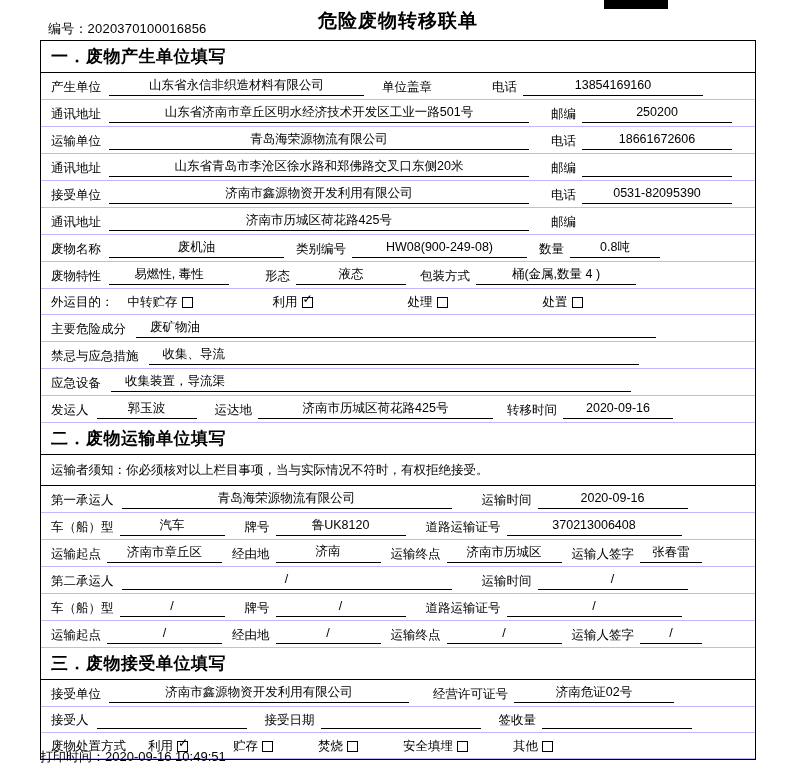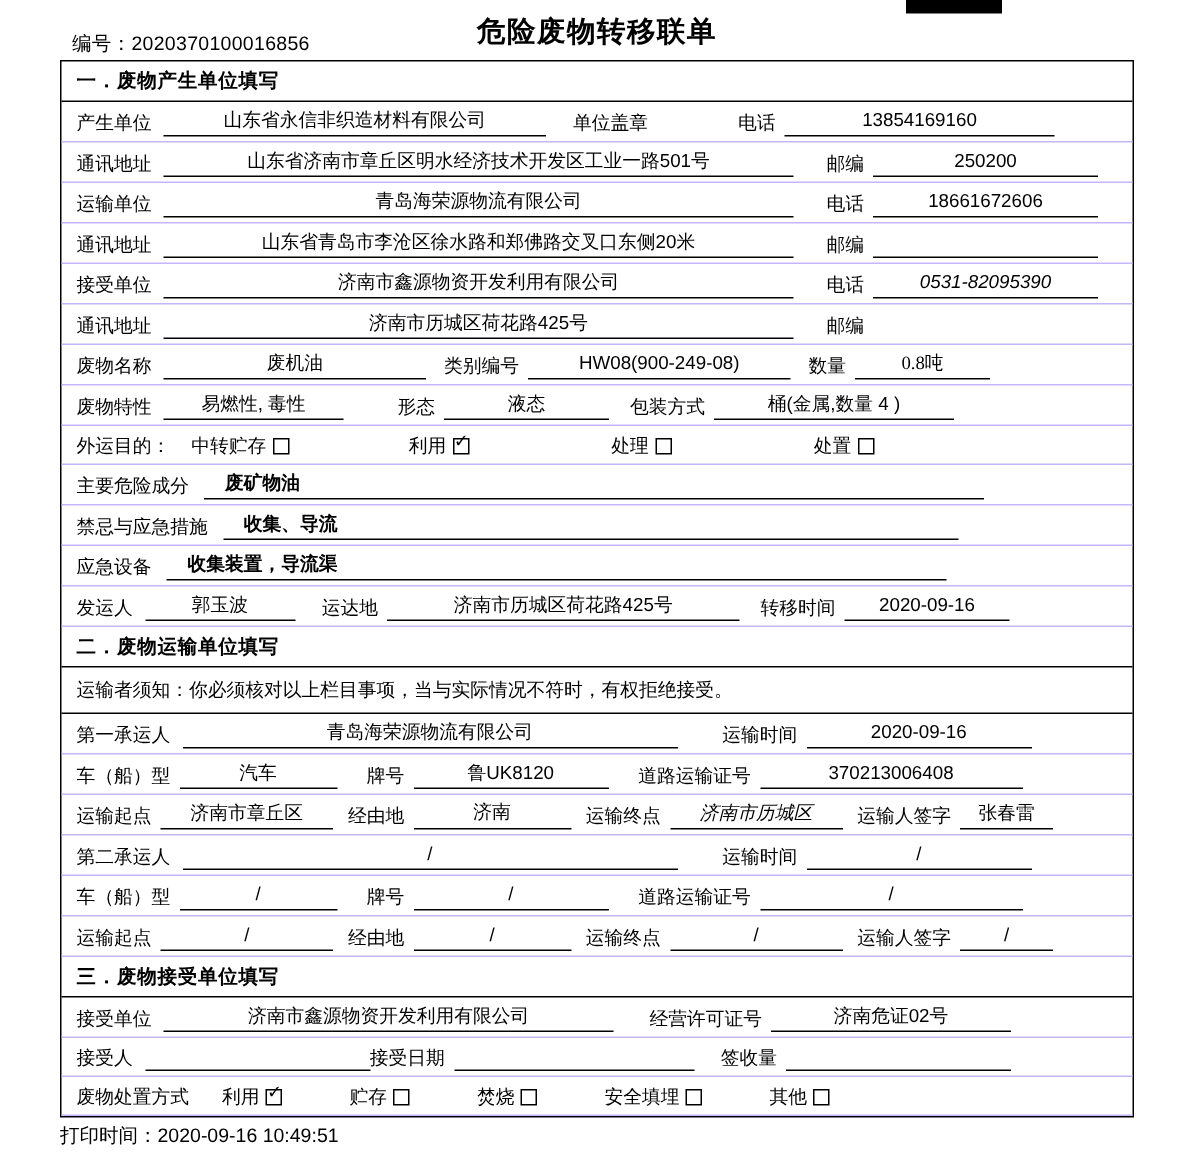--- a/index.html
+++ b/index.html
@@ -37,21 +37,21 @@
   
   .frame {
     position: absolute; top: 40px; left: 40px;
     width: 716px;
     border: 1px solid #000;
   }
   .band {
     border-bottom: 1px solid #000;
     padding: 4px 10px;
     font-weight: bold;
-    font-size: 13px;
+    font-size: 17px;
     letter-spacing: 0.5px;
   }
   .row {
     display: flex;
     align-items: center;
     border-bottom: 1px solid #c4b5fd;
     padding: 4px 10px 3px 10px;
     min-height: 25px;
     line-height: 18px;
   }
@@ -61,21 +61,21 @@
   
   .ul {
     border-bottom: 1px solid #000;
     display: inline-block;
     text-align: center;
     padding: 0 4px 1px 4px;
     white-space: nowrap;
     line-height: 17px;
     min-height: 18px;
   }
-  .ul.left { text-align: left; font-weight: bold; }
+  .ul.left { text-align: left; }
   .chk {
     display: inline-block;
     width: 11px; height: 11px;
     border: 1px solid #000;
     vertical-align: -1px;
     position: relative;
     margin-left: 4px;
   }
   .chk.on::after {
     content: "✓";
@@ -133,36 +133,36 @@
       <span class="lbl">通讯地址</span>
       <span class="ul" style="width:420px;margin-left:8px;">山东省青岛市李沧区徐水路和郑佛路交叉口东侧20米</span>
       <span class="lbl" style="margin-left:22px;">邮编</span>
       <span class="ul" style="width:150px;margin-left:6px;"></span>
     </div>
 
     <div class="row">
       <span class="lbl">接受单位</span>
       <span class="ul" style="width:420px;margin-left:8px;">济南市鑫源物资开发利用有限公司</span>
       <span class="lbl" style="margin-left:22px;">电话</span>
-      <span class="ul" style="width:150px;margin-left:6px;font-style:italic;">0531-82095390</span>
+      <span class="ul" style="width:150px;margin-left:6px;">0531-82095390</span>
     </div>
 
     <div class="row">
       <span class="lbl">通讯地址</span>
       <span class="ul" style="width:420px;margin-left:8px;">济南市历城区荷花路425号</span>
       <span class="lbl" style="margin-left:22px;">邮编</span>
     </div>
 
     <div class="row">
       <span class="lbl">废物名称</span>
       <span class="ul" style="width:175px;margin-left:8px;">废机油</span>
       <span class="lbl" style="margin-left:12px;">类别编号</span>
       <span class="ul" style="width:175px;margin-left:6px;">HW08(900-249-08)</span>
       <span class="lbl" style="margin-left:12px;">数量</span>
-      <span class="ul" style="width:90px;margin-left:6px;font-family:Liberation Serif, serif;">0.8吨</span>
+      <span class="ul" style="width:90px;margin-left:6px;">0.8吨</span>
     </div>
 
     <div class="row">
       <span class="lbl">废物特性</span>
       <span class="ul" style="width:120px;margin-left:8px;">易燃性, 毒性</span>
       <span class="lbl" style="margin-left:36px;">形态</span>
       <span class="ul" style="width:110px;margin-left:6px;">液态</span>
       <span class="lbl" style="margin-left:14px;">包装方式</span>
       <span class="ul" style="width:160px;margin-left:6px;">桶(金属,数量 4 )</span>
     </div>
@@ -222,21 +222,21 @@
       <span class="lbl" style="margin-left:20px;">道路运输证号</span>
       <span class="ul" style="width:175px;margin-left:6px;">370213006408</span>
     </div>
 
     <div class="row">
       <span class="lbl">运输起点</span>
       <span class="ul" style="width:115px;margin-left:6px;">济南市章丘区</span>
       <span class="lbl" style="margin-left:10px;">经由地</span>
       <span class="ul" style="width:105px;margin-left:6px;font-family:Liberation Mono, monospace;">济南</span>
       <span class="lbl" style="margin-left:10px;">运输终点</span>
-      <span class="ul" style="width:115px;margin-left:6px;font-style:italic;">济南市历城区</span>
+      <span class="ul" style="width:115px;margin-left:6px;">济南市历城区</span>
       <span class="lbl" style="margin-left:10px;">运输人签字</span>
       <span class="ul" style="width:62px;margin-left:6px;">张春雷</span>
     </div>
 
     <div class="row">
       <span class="lbl">第二承运人</span>
       <span class="ul" style="width:330px;margin-left:8px;">/</span>
       <span class="lbl" style="margin-left:30px;">运输时间</span>
       <span class="ul" style="width:150px;margin-left:6px;">/</span>
     </div>
@@ -267,21 +267,21 @@
     <div class="row">
       <span class="lbl">接受单位</span>
       <span class="ul" style="width:300px;margin-left:8px;">济南市鑫源物资开发利用有限公司</span>
       <span class="lbl" style="margin-left:24px;">经营许可证号</span>
       <span class="ul" style="width:160px;margin-left:6px;">济南危证02号</span>
     </div>
 
     <div class="row">
       <span class="lbl">接受人</span>
       <span class="ul" style="width:150px;margin-left:8px;"></span>
-      <span class="lbl" style="">接受日期</span>
+      <span class="lbl" style="margin-left:18px;">接受日期</span>
       <span class="ul" style="width:160px;margin-left:6px;"></span>
       <span class="lbl" style="margin-left:18px;">签收量</span>
       <span class="ul" style="width:150px;margin-left:6px;"></span>
     </div>
 
     <div class="row">
       <span class="lbl">废物处置方式</span>
       <span class="lbl" style="margin-left:22px;">利用</span>
       <span class="chk on"></span>
       <span class="lbl" style="margin-left:45px;">贮存</span>

